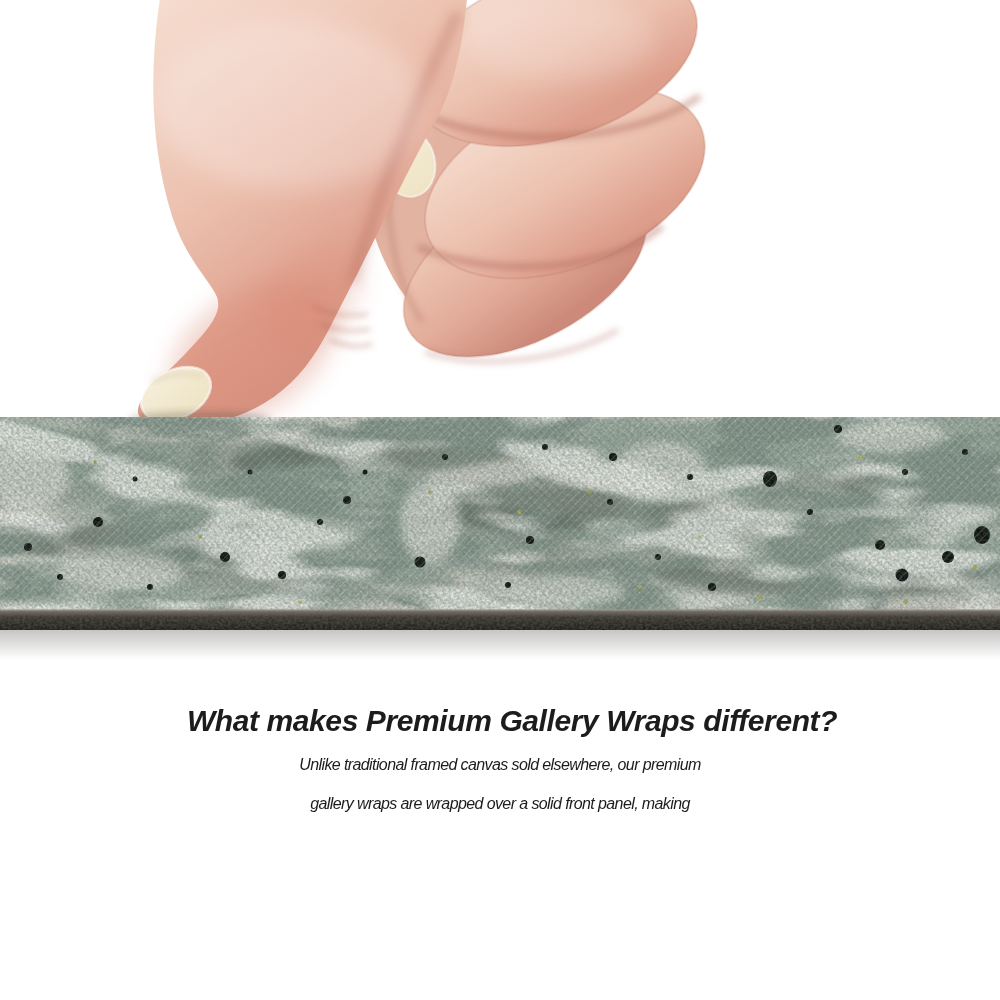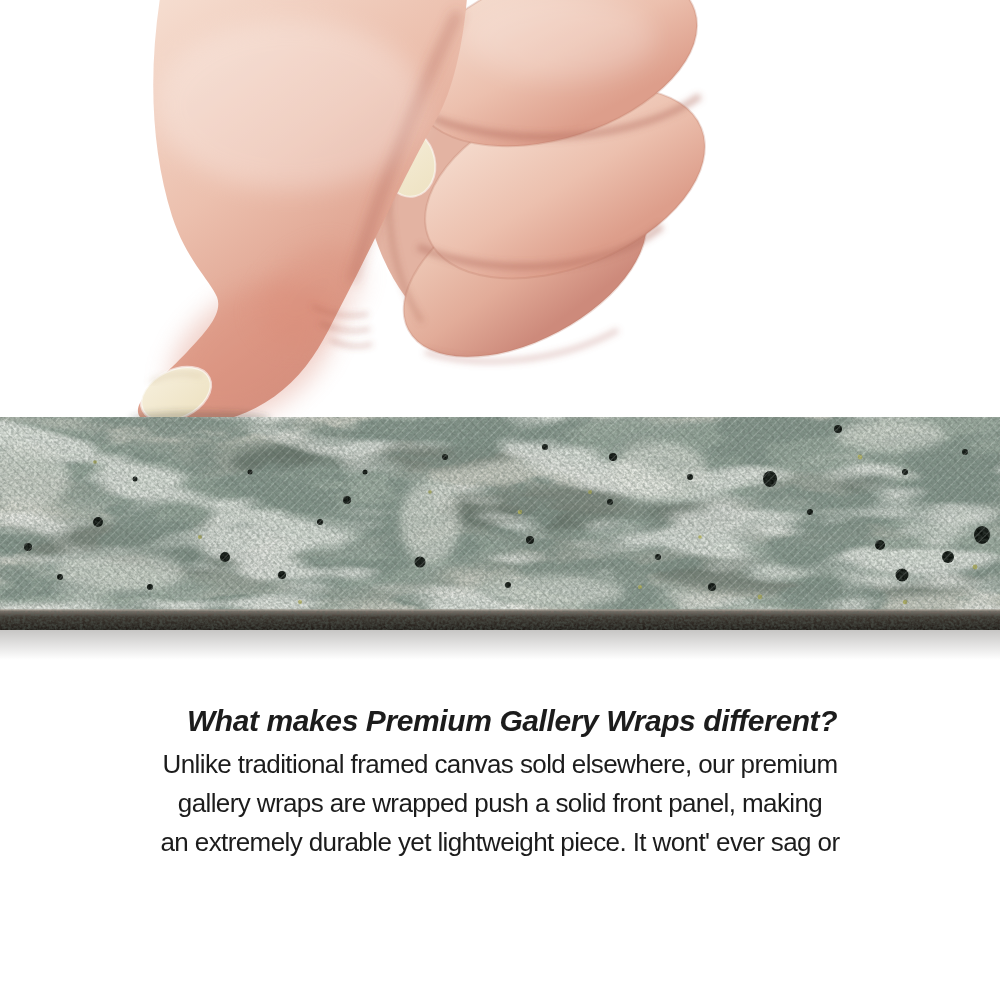--- a/index.html
+++ b/index.html
@@ -37,21 +37,22 @@
   .heading{
     font-size:30px;
     font-style:italic;
     font-weight:600;
     letter-spacing:-0.4px;
     line-height:48px;
     margin:0;
     padding-left:24px;
   }
   .body-line{
-    font-size:26px;
+    font-size:16px;
+    font-style:italic;
     font-weight:500;
     letter-spacing:-0.6px;
     line-height:39px;
     white-space:nowrap;
   }
 </style>
 </head>
 <body>
 
 <div class="stage">
@@ -274,17 +275,16 @@
       <rect x="0" y="193" width="1000" height="20" filter="url(#grain)" opacity="0.45"></rect>
       <rect x="0" y="192" width="1000" height="2" fill="rgba(154,146,136,0.6)"></rect>
     </g>
 
     <rect x="0" y="213" width="1000" height="30" fill="url(#dropShadow)"></rect>
   </svg>
 
   <div class="text-block">
     <h2 class="heading">What makes Premium Gallery Wraps different?</h2>
     <div class="body-line">Unlike traditional framed canvas sold elsewhere, our premium</div>
-    <div class="body-line">gallery wraps are wrapped push a solid front panel, making</div>
-    <div class="body-line">an extremely durable yet lightweight piece. It wont' ever sag or</div>
+    <div class="body-line">gallery wraps are wrapped over a solid front panel, making</div>
   </div>
 
 </div>
 
 </body></html>

